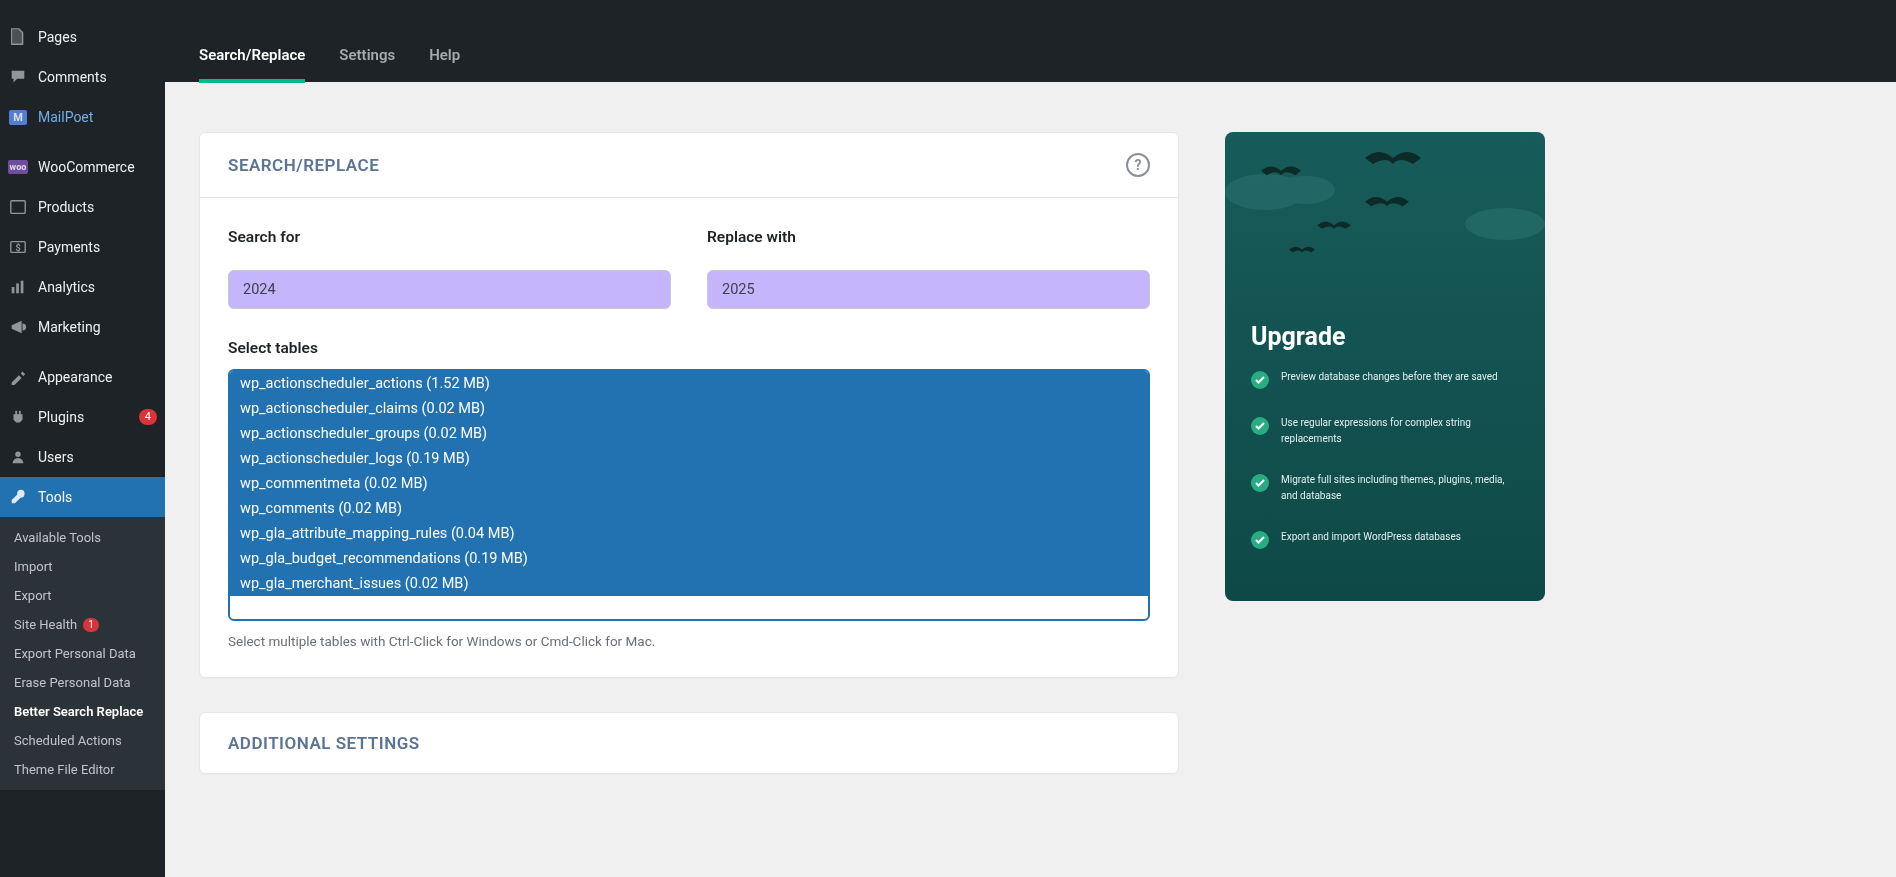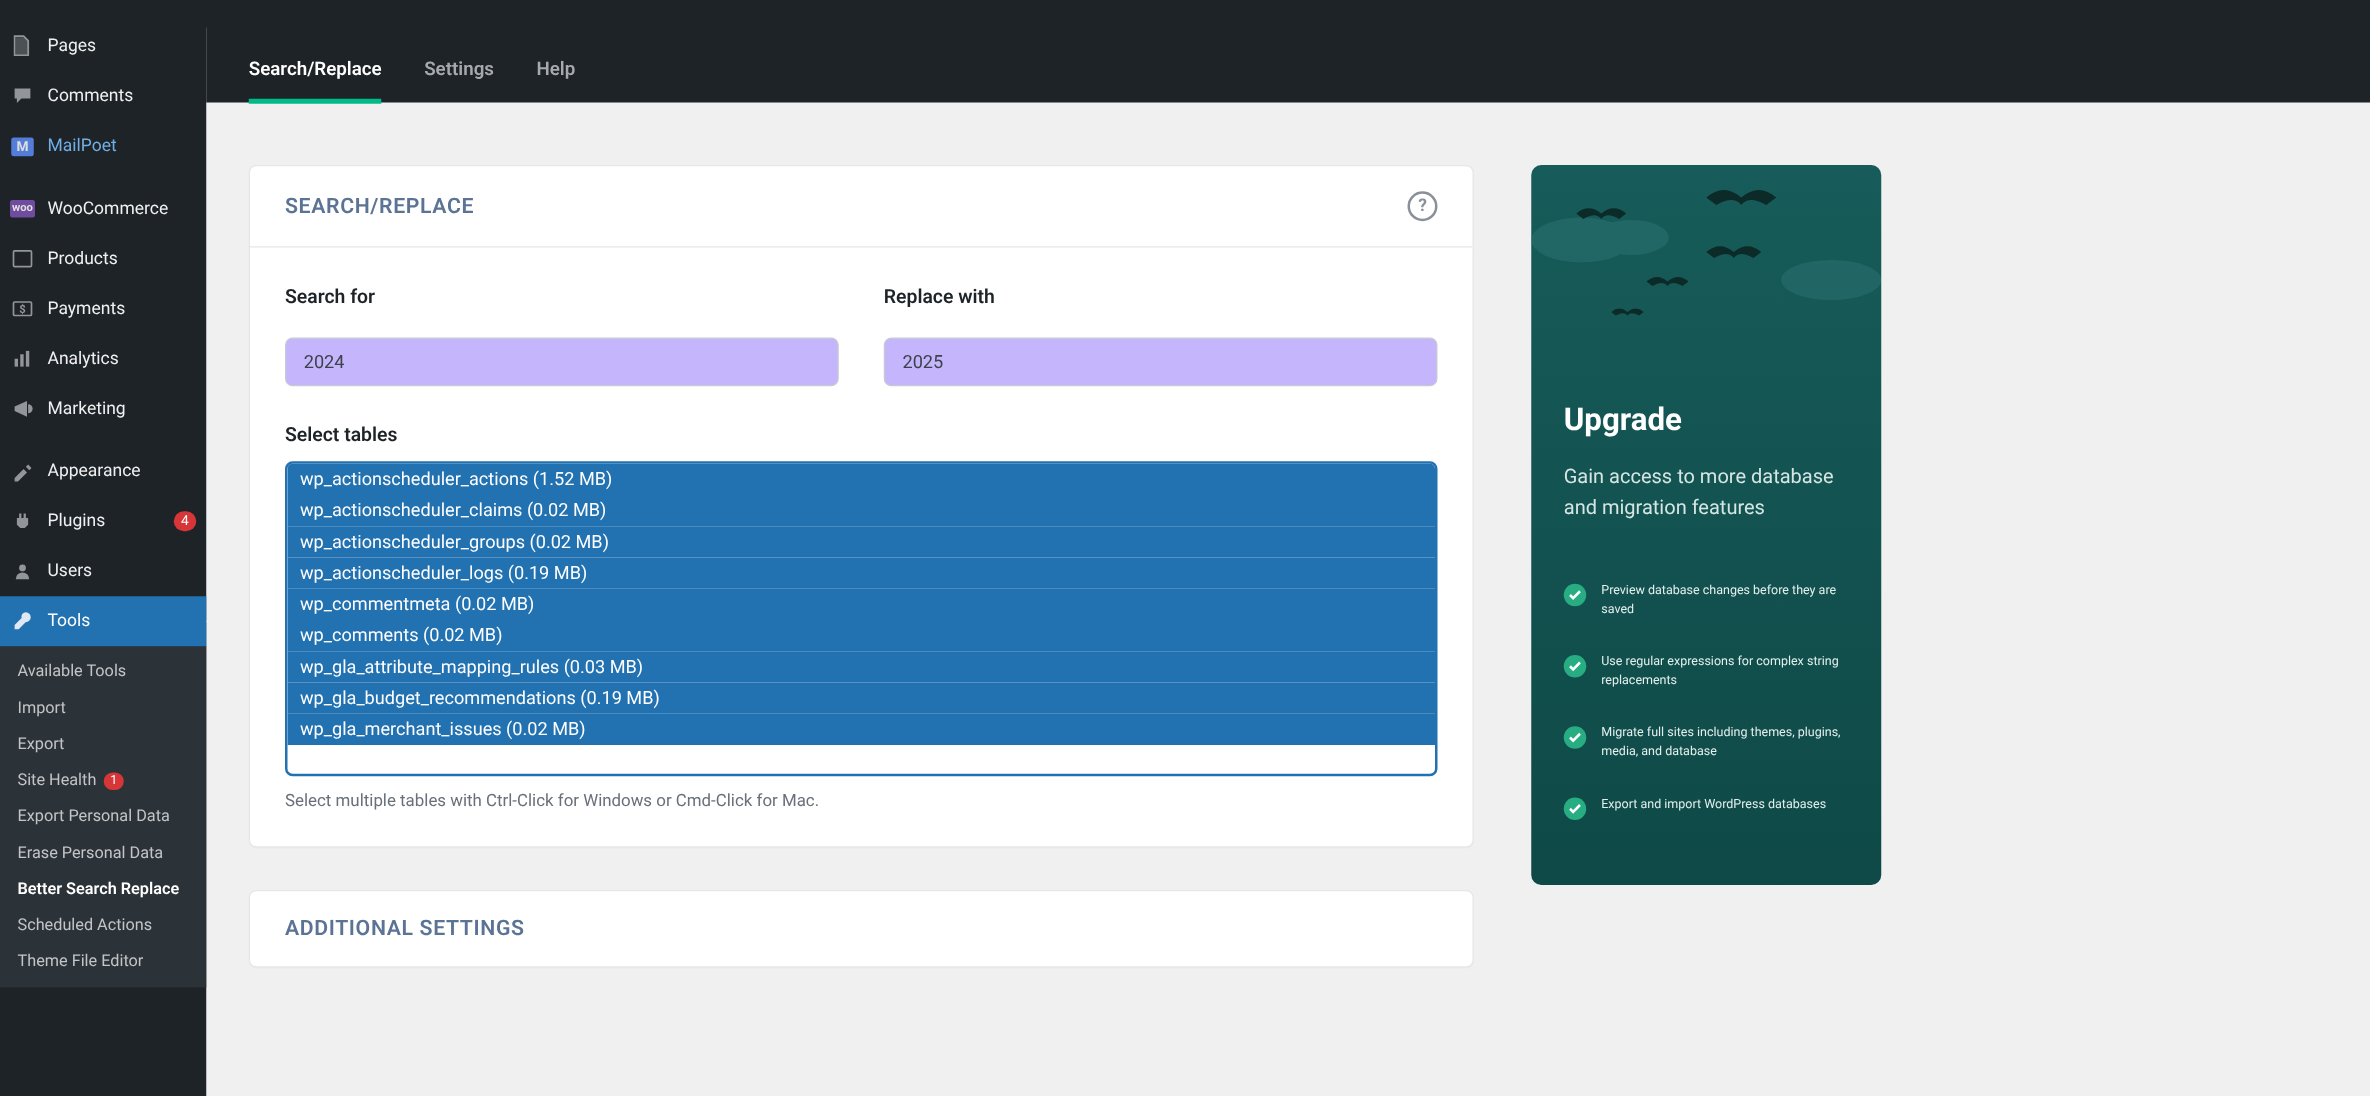--- a/index.html
+++ b/index.html
@@ -41,21 +41,21 @@
   .row { display:flex; gap:36px; }
   .field { flex:1; display:flex; flex-direction:column; gap:24px; }
   .field-label { font-size:15.5px; font-weight:600; color:#1d2327; }
   .text-input { width:100%; background:#c4b5fd; border:1px solid #c7cad1; border-radius:6px; padding:10px 14px; font-size:14.5px; color:#3c434a; outline:none; }
   .select-wrap { margin-top:30px; }
   .multi-select { width:100%; height:252px; border:2px solid #2271b1; border-radius:6px; overflow-y:scroll; background:#fff; outline:none; }
   .opt { padding:2px 10px; font-size:14.5px; color:#fff; background:#2271b1; line-height:1.45; }
   .hint { margin-top:12px; font-size:13.5px; color:#68707a; }
 
   
-  .upgrade { width:280px; background:linear-gradient(180deg,#175c5a 0%, #0e4947 100%); border-radius:8px; padding:0 26px 26px 26px; color:#e6f2f1; overflow:hidden; position:relative; }
+  .upgrade { width:320px; background:linear-gradient(180deg,#175c5a 0%, #0e4947 100%); border-radius:8px; padding:0 26px 26px 26px; color:#e6f2f1; overflow:hidden; position:relative; }
   .upgrade .sky { height:150px; margin:0 -26px; position:relative; }
   .upgrade h2 { font-size:25px; font-weight:700; margin-top:40px; margin-bottom:18px; color:#fff;}
   .upgrade .sub { font-size:16px; line-height:1.55; color:#d5e6e4; margin-bottom:46px; }
   .feat { display:flex; align-items:flex-start; gap:12px; font-size:10px; line-height:1.55; margin-bottom:26px; color:#e3efed;}
   .check { width:18px; height:18px; background:#28ad82; border-radius:50%; display:flex; align-items:center; justify-content:center; flex-shrink:0; margin-top:2px;}
   .check svg { width:10px; height:10px; }
 
   
   .mp-badge { background:#5d8df9; color:#fff; font-weight:700; font-size:11px; border-radius:2px; width:18px; height:15px; display:flex; align-items:center; justify-content:center; }
   .woo-badge { background:#7f54b3; color:#fff; font-size:9px; font-weight:700; border-radius:2px; width:20px; height:14px; display:flex; align-items:center; justify-content:center;}
@@ -233,21 +233,21 @@
           </div>
           <div class="select-wrap">
             <label class="field-label" style="display:block; margin-bottom:12px;">Select tables</label>
             <div class="multi-select" id="tables-select">
                 <div class="opt">wp_actionscheduler_actions (1.52 MB)</div>
                 <div class="opt">wp_actionscheduler_claims (0.02 MB)</div>
                 <div class="opt">wp_actionscheduler_groups (0.02 MB)</div>
                 <div class="opt">wp_actionscheduler_logs (0.19 MB)</div>
                 <div class="opt">wp_commentmeta (0.02 MB)</div>
                 <div class="opt">wp_comments (0.02 MB)</div>
-                <div class="opt">wp_gla_attribute_mapping_rules (0.03 MB)</div>
+                <div class="opt">wp_gla_attribute_mapping_rules (0.04 MB)</div>
                 <div class="opt">wp_gla_budget_recommendations (0.19 MB)</div>
                 <div class="opt">wp_gla_merchant_issues (0.02 MB)</div>
               </div>
             <div class="hint">Select multiple tables with Ctrl-Click for Windows or Cmd-Click for Mac.</div>
           </div>
         </div>
       </section>
 
       <section class="panel">
         <header class="panel-header" style="border-bottom:none;">
@@ -275,21 +275,20 @@
             <path d="M0 12 Q14 0 28 12 Q42 0 56 12 L48 18 Q34 10 28 18 Q22 10 8 18 Z"></path>
           </svg>
         <svg class="bird" style="left:92px; top:86px;" width="34" height="18" viewBox="0 0 56 30">
             <path d="M0 12 Q14 0 28 12 Q42 0 56 12 L48 18 Q34 10 28 18 Q22 10 8 18 Z"></path>
           </svg>
         <svg class="bird" style="left:64px; top:112px;" width="26" height="14" viewBox="0 0 56 30">
             <path d="M0 12 Q14 0 28 12 Q42 0 56 12 L48 18 Q34 10 28 18 Q22 10 8 18 Z"></path>
           </svg>
       </div>
       <h2>Upgrade</h2>
-      <p class="sub">Gain access to more database and migration features</p>
       <div id="features">
           <div class="feat">
             <span class="check">
               <svg viewBox="0 0 10 10">
                 <path d="M1 5l2.5 2.5L9 2" fill="none" stroke="#fff" stroke-width="2"></path>
               </svg>
             </span>
             <span>Preview database changes before they are saved</span>
           </div>
           <div class="feat">

